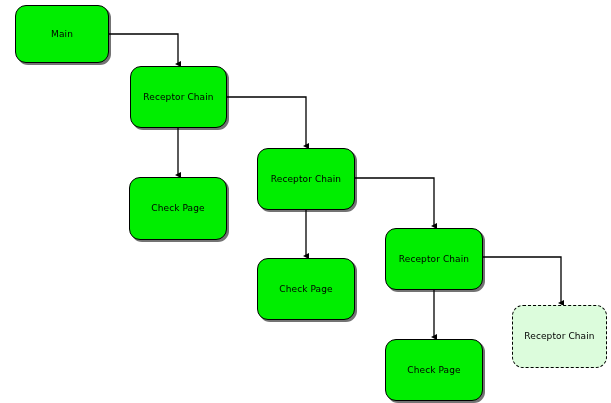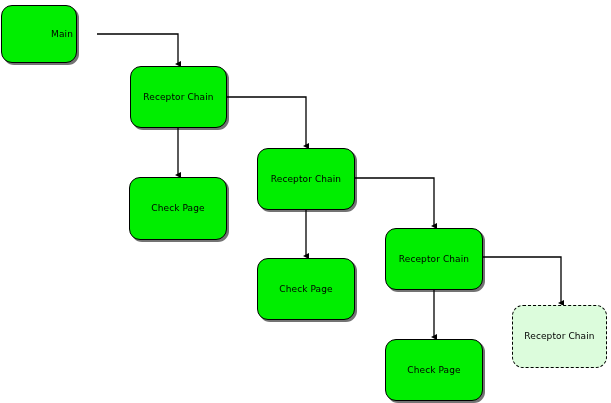--- a/index.html
+++ b/index.html
@@ -70,21 +70,21 @@
         <path d="M 178 128 L 178 175" marker-end="url(#arrowhead)"></path>
         <path d="M 227 97 L 306 97 L 306 146" marker-end="url(#arrowhead)"></path>
         <path d="M 306 210 L 306 256" marker-end="url(#arrowhead)"></path>
         <path d="M 355 178 L 434 178 L 434 226" marker-end="url(#arrowhead)"></path>
         <path d="M 434 290 L 434 337" marker-end="url(#arrowhead)"></path>
         <path d="M 483 257 L 561 257 L 561 303" marker-end="url(#arrowhead)"></path>
       </g>
   </svg>
 
   <div id="node-group">
-      <div class="node node-solid" style="left: 1px; top: 5px; width: 76px; height: 58px; justify-content: flex-end;">
+      <div class="node node-solid" style="left: 15px; top: 5px; width: 94px; height: 58px;">
         <span class="node-label">Main</span>
       </div>
       <div class="node node-solid" style="left: 130px; top: 66px; width: 97px; height: 62px;">
         <span class="node-label">Receptor Chain</span>
       </div>
       <div class="node node-solid" style="left: 129px; top: 177px; width: 98px; height: 63px;">
         <span class="node-label">Check Page</span>
       </div>
       <div class="node node-solid" style="left: 257px; top: 148px; width: 98px; height: 62px;">
         <span class="node-label">Receptor Chain</span>

